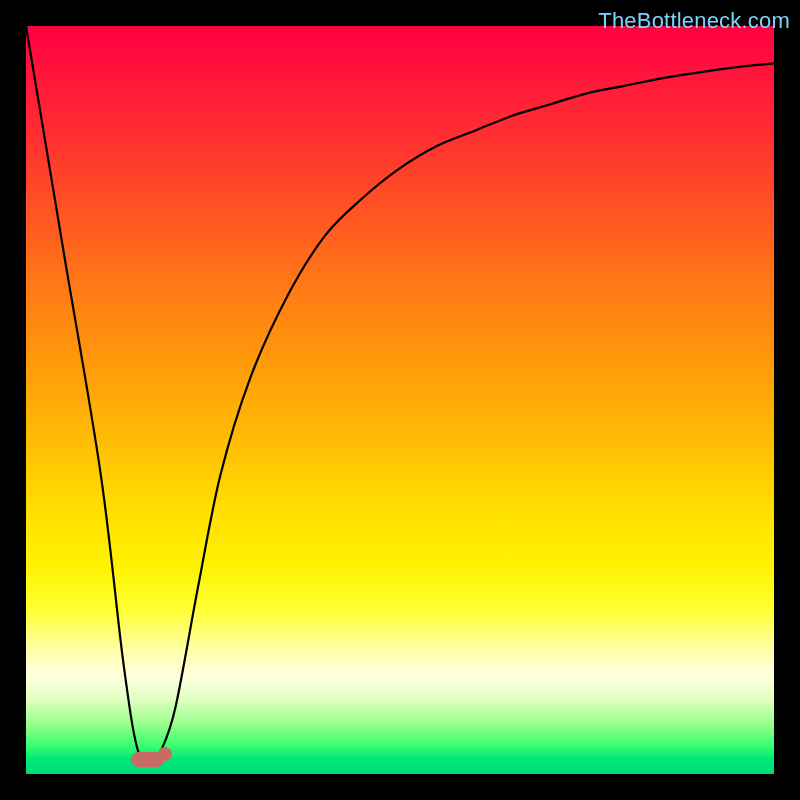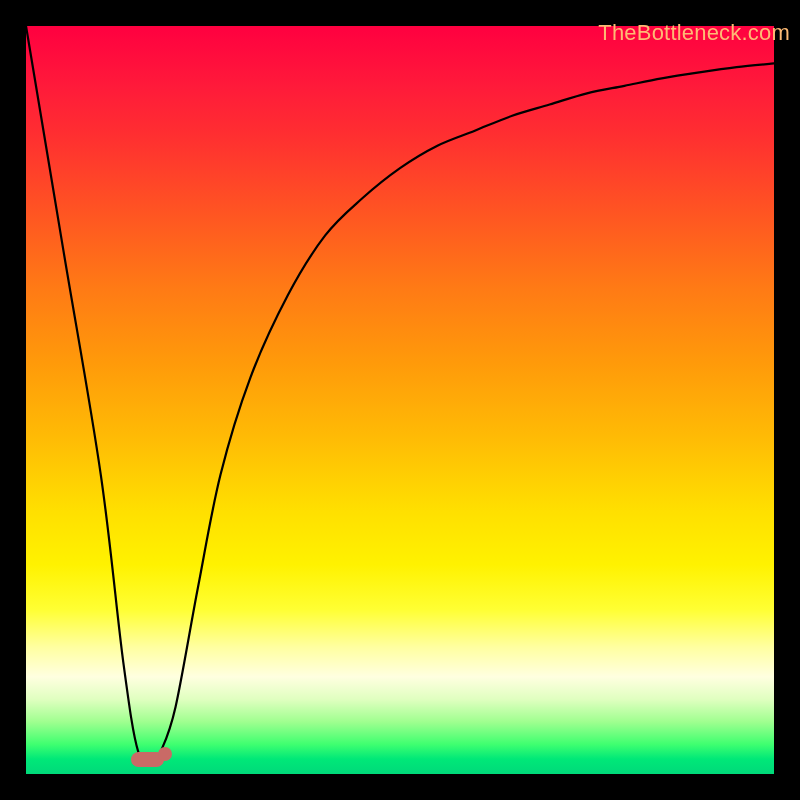--- a/index.html
+++ b/index.html
@@ -31,25 +31,25 @@
       #ffffe0 87%,
       #e0ffc0 90%,
       #a0ff90 93%,
       #40ff70 96%,
       #00e878 98%,
       #00d97a 100%
     );
   }
   .watermark {
     position: absolute;
-    top: 20px;
+    top: 8px;
     right: 10px;
     font-family: Arial, Helvetica, sans-serif;
     font-size: 22px;
-    color: #fdba74;
+    color: #7dd3fc;
     font-weight: 500;
     letter-spacing: 0.2px;
   }
   svg.curve {
     position: absolute;
     left: 0;
     top: 0;
     width: 748px;
     height: 748px;
   }

